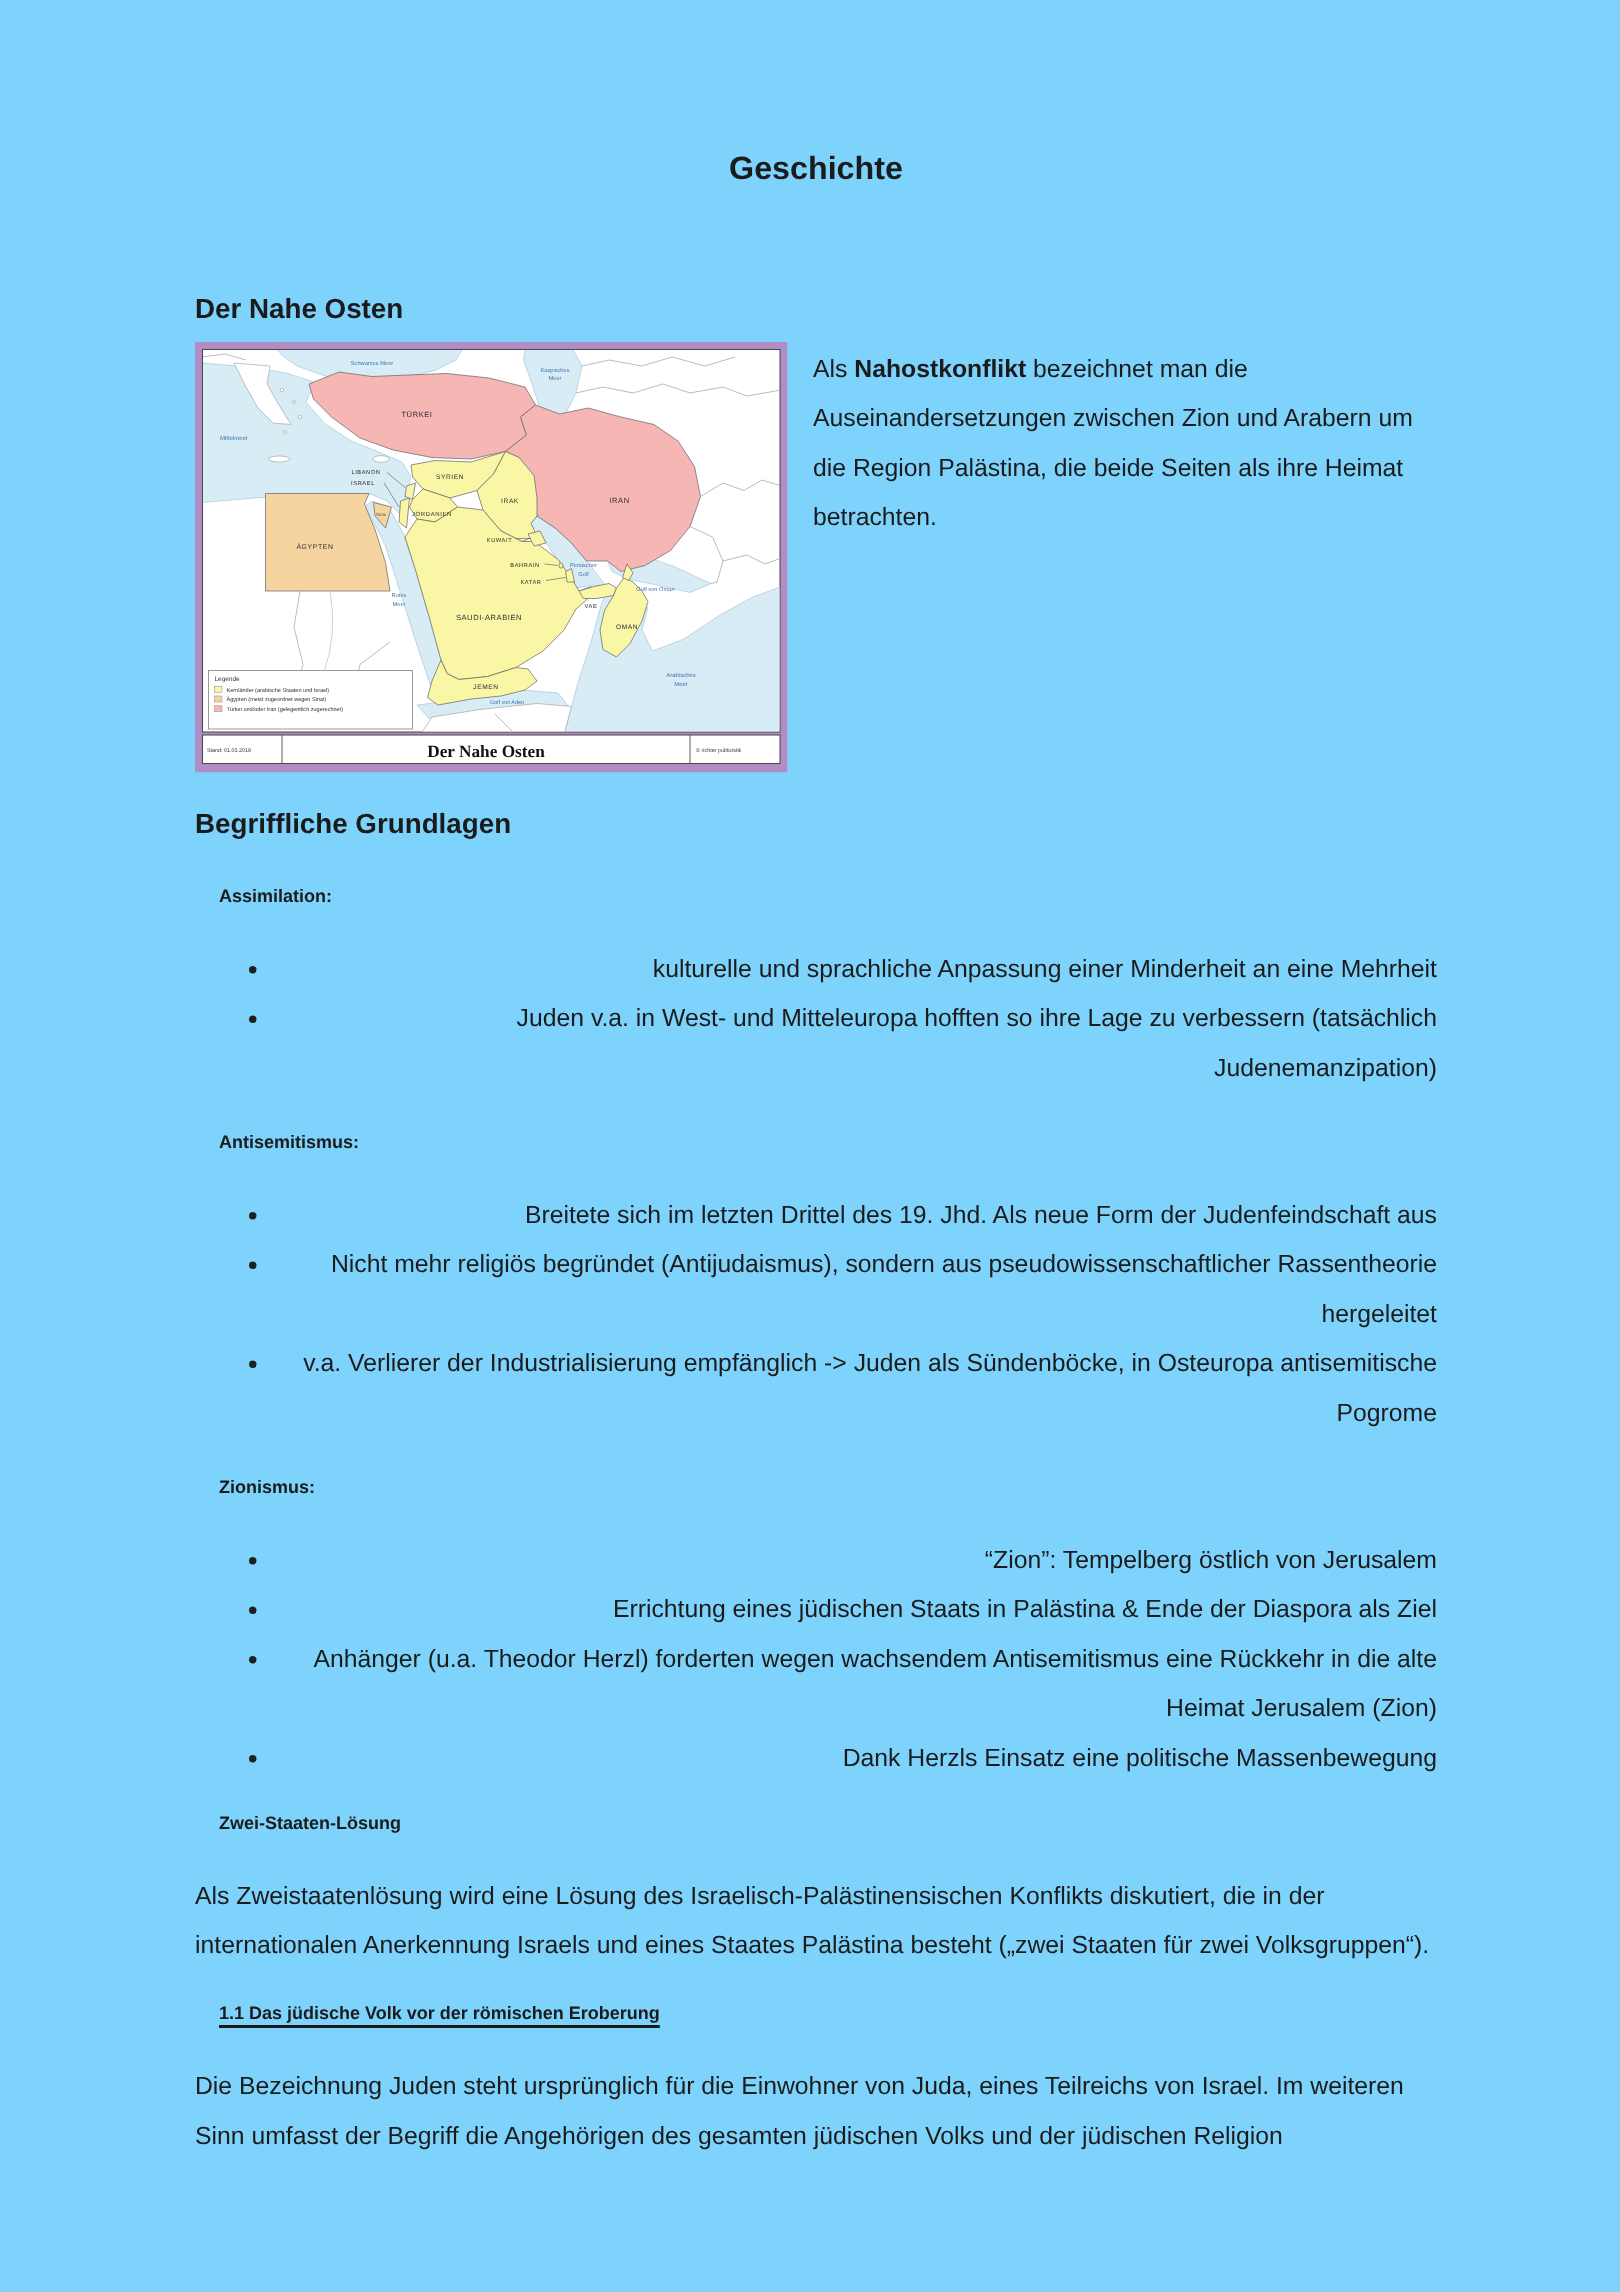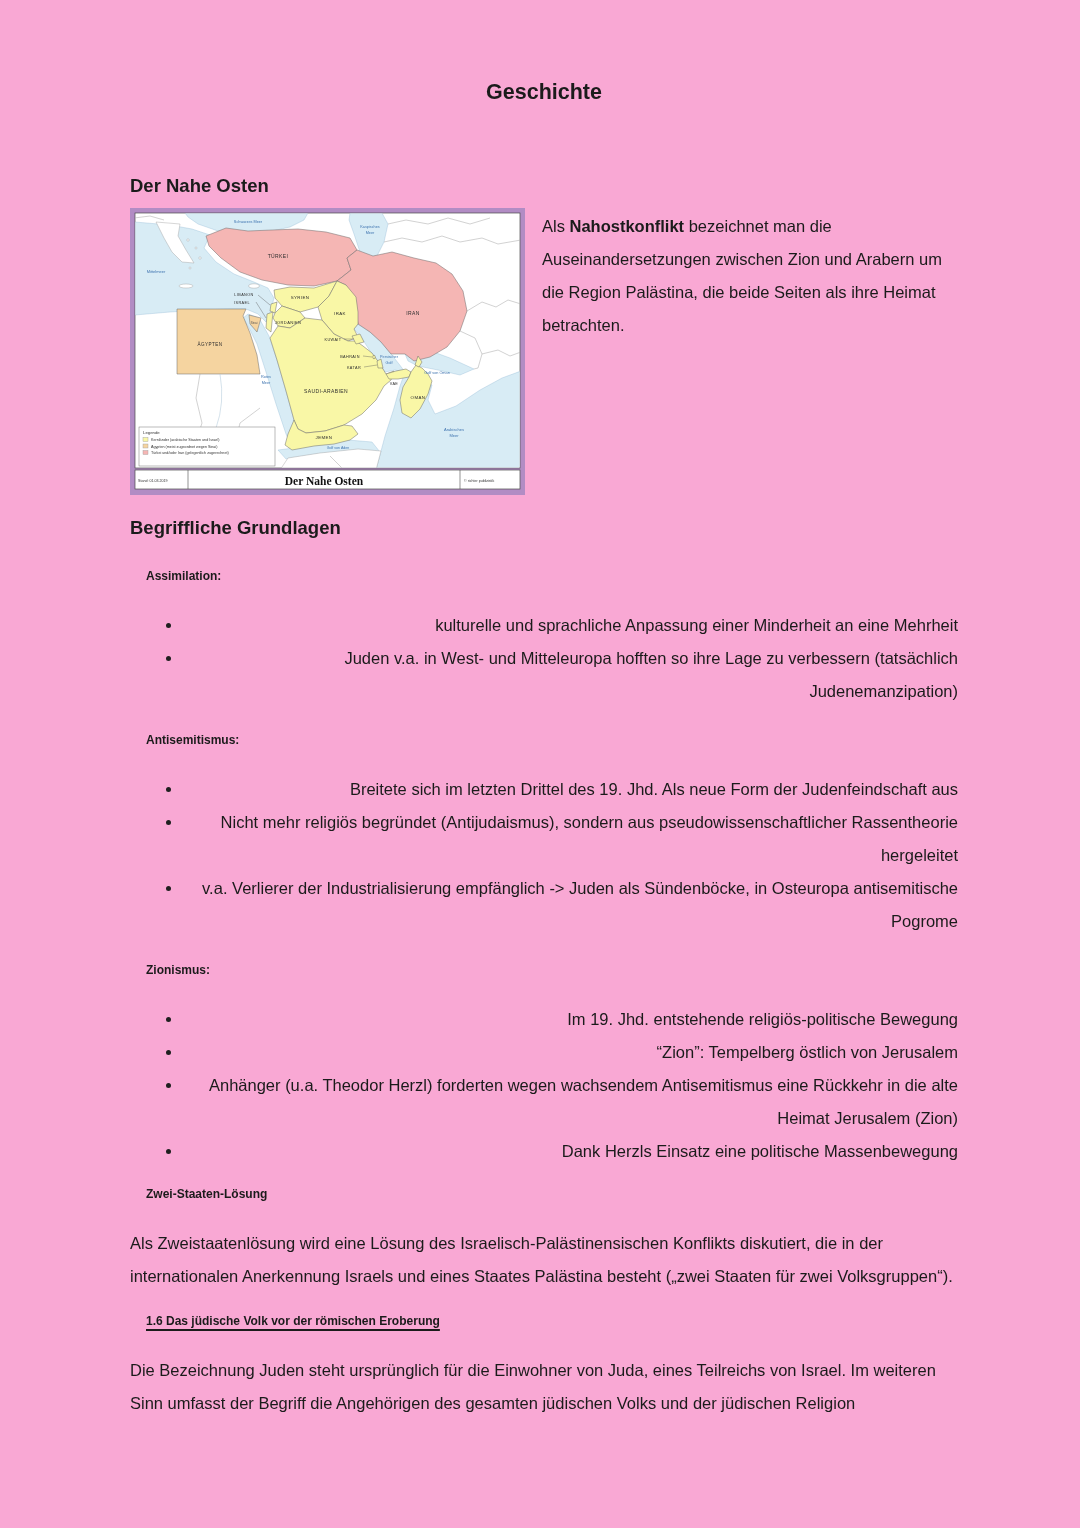--- a/index.html
+++ b/index.html
@@ -1,17 +1,17 @@
 <!DOCTYPE html>
 <html lang="de"><head>
 <meta charset="utf-8">
 <style>
   html,body{margin:0;padding:0;background:#ffffff;}
   body{width:1080px;min-height:1528px;font-family:"Liberation Sans","DejaVu Sans",sans-serif;color:#1b1b1b;overflow:hidden;}
-  .page{box-sizing:border-box;width:1080px;min-height:1528px;padding:76px 122px 40px 130px;background:#f9a8d4;}
+  .page{box-sizing:border-box;width:1080px;min-height:1528px;padding:96px 122px 40px 130px;background:#7dd3fc;}
   .doc-title{font-size:21.5px;font-weight:bold;line-height:33px;text-align:center;margin:0 0 60px 0;}
   .h-section{font-size:18.5px;font-weight:bold;line-height:33px;margin:0;}
   .h-sub{font-size:12px;font-weight:bold;line-height:33px;margin:16px;}
   .h-underline{text-decoration:underline;text-underline-offset:4px;text-decoration-thickness:1.5px;}
   .txt{font-size:16.5px;line-height:33px;margin:0 0 5px 0;}
   .map-row{display:flex;align-items:flex-start;margin:0 0 12px 0;}
   .map-figure{width:395px;flex:0 0 395px;}
   .intro{width:412px;margin:2px 0 0 17px;}
   ul.blist{list-style:none;margin:0 0 5px 0;padding:0 0 0 64px;text-align:right;}
   ul.blist li{position:relative;font-size:16.5px;line-height:33px;}
@@ -177,25 +177,25 @@
 
   <h3 class="h-sub">Antisemitismus:</h3>
   <ul class="blist">
     <li>Breitete sich im letzten Drittel des 19. Jhd. Als neue Form der Judenfeindschaft aus</li>
     <li>Nicht mehr religiös begründet (Antijudaismus), sondern aus pseudowissenschaftlicher Rassentheorie hergeleitet</li>
     <li>v.a. Verlierer der Industrialisierung empfänglich -&gt; Juden als Sündenböcke, in Osteuropa antisemitische Pogrome</li>
   </ul>
 
   <h3 class="h-sub">Zionismus:</h3>
   <ul class="blist">
-    <li>Im 19. Jhd. entstehende religiös-politische Bewegung</li>
     <li>“Zion”: Tempelberg östlich von Jerusalem</li>
+    <li>Errichtung eines jüdischen Staats in Palästina &amp; Ende der Diaspora als Ziel</li>
     <li>Anhänger (u.a. Theodor Herzl) forderten wegen wachsendem Antisemitismus eine Rückkehr in die alte Heimat Jerusalem (Zion)</li>
     <li>Dank Herzls Einsatz eine politische Massenbewegung</li>
   </ul>
 
   <h3 class="h-sub mt10">Zwei-Staaten-Lösung</h3>
   <p class="txt">Als Zweistaatenlösung wird eine Lösung des Israelisch-Palästinensischen Konflikts diskutiert, die in der internationalen Anerkennung Israels und eines Staates Palästina besteht („zwei Staaten für zwei Volksgruppen“).</p>
 
-  <h3 class="h-sub h-underline mt12">1.6 Das jüdische Volk vor der römischen Eroberung</h3>
+  <h3 class="h-sub h-underline mt12">1.1 Das jüdische Volk vor der römischen Eroberung</h3>
   <p class="txt">Die Bezeichnung Juden steht ursprünglich für die Einwohner von Juda, eines Teilreichs von Israel. Im weiteren Sinn umfasst der Begriff die Angehörigen des gesamten jüdischen Volks und der jüdischen Religion</p>
 
 </div>
 
 </body></html>

